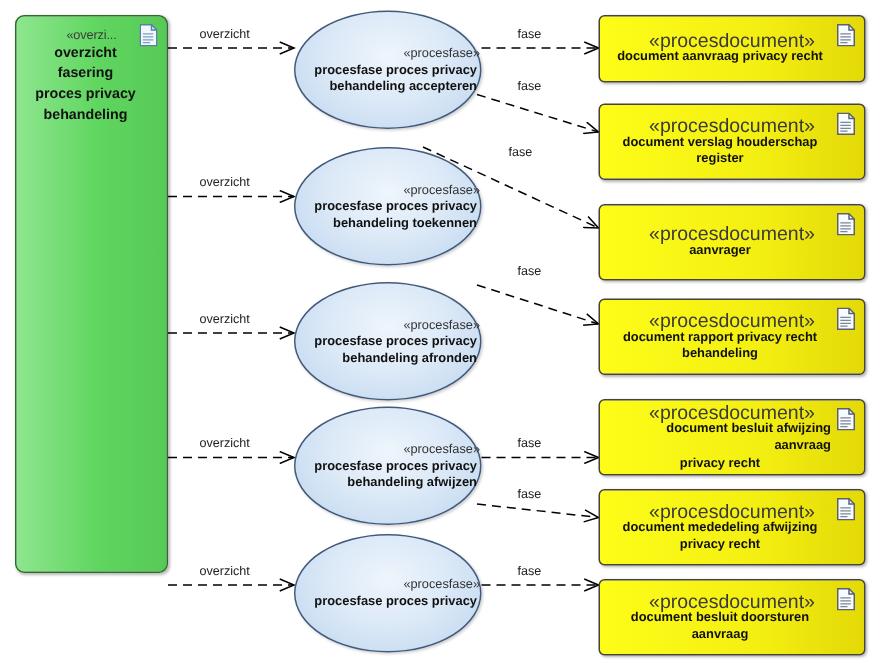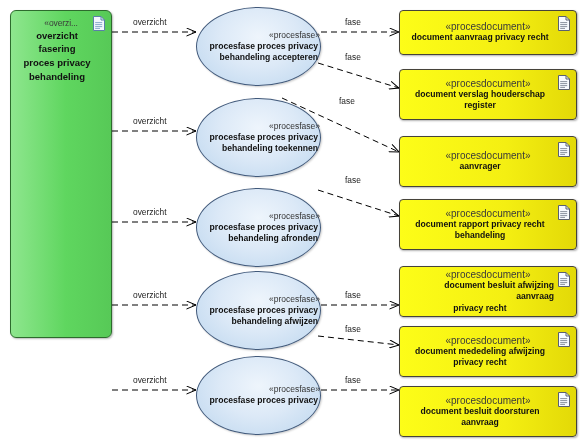--- a/index.html
+++ b/index.html
@@ -60,21 +60,21 @@
 
   
   .doc-node{
     background:linear-gradient(to right,#fdfd18 0%,#f4ef12 60%,#e3d907 100%);
     border:1px solid #46433a;
     border-radius:4px;
     box-shadow:1px 1px 2px rgba(0,0,0,.3);
     display:flex;flex-direction:column;align-items:center;justify-content:center;
   }
   .doc-node .stereo{
-    font-size:10px;color:#3a3a3a;line-height:11px;
+    font-size:13px;color:#3a3a3a;line-height:11px;
   }
   .doc-node .nm{
     font-size:8.6px;font-weight:bold;color:#111;
     line-height:11.5px;text-align:right;padding:0 22px 0 6px;
   }
 
   
   .doc-icon{position:absolute;top:5px;right:6px;width:12px;height:15px;}
 
   
@@ -123,21 +123,21 @@
   <div class="edge-label" style="left:133px;top:375px;">overzicht</div>
 
   <div class="edge-label" style="left:345px;top:17px;">fase</div>
   <div class="edge-label" style="left:345px;top:52px;">fase</div>
   <div class="edge-label" style="left:339px;top:96px;">fase</div>
   <div class="edge-label" style="left:345px;top:175px;">fase</div>
   <div class="edge-label" style="left:345px;top:290px;">fase</div>
   <div class="edge-label" style="left:345px;top:324px;">fase</div>
   <div class="edge-label" style="left:345px;top:375px;">fase</div>
 
-  <div class="node overview-node" style="left:10px;top:10px;width:102px;height:328px;">
+  <div class="node overview-node" style="left:10px;top:10px;width:102px;height:372px;">
     <svg class="doc-icon" viewBox="0 0 12 15">
       <path d="M0.5,0.5 h7.5 l3.5,3.5 v10.5 h-11 z" fill="#f2f7fd" stroke="#5a7fa8" stroke-width="1"></path>
       <path d="M8,0.5 v3.5 h3.5" fill="none" stroke="#5a7fa8" stroke-width="1"></path>
       <g stroke="#7ba0c4" stroke-width="0.9">
         <line x1="2.2" y1="6.6" x2="9.2" y2="6.6"></line>
         <line x1="2.2" y1="8.6" x2="9.2" y2="8.6"></line>
         <line x1="2.2" y1="10.6" x2="9.2" y2="10.6"></line>
         <line x1="2.2" y1="12.4" x2="7.0" y2="12.4"></line>
       </g>
     </svg>

